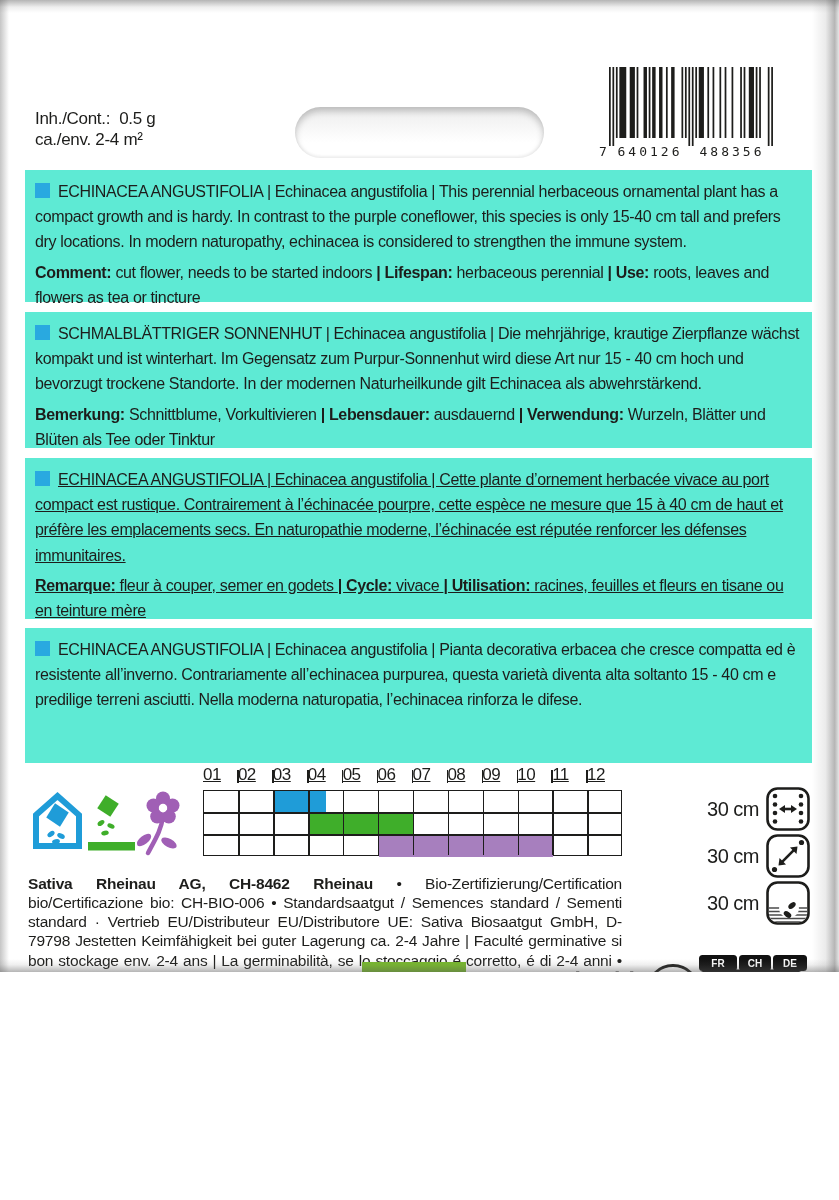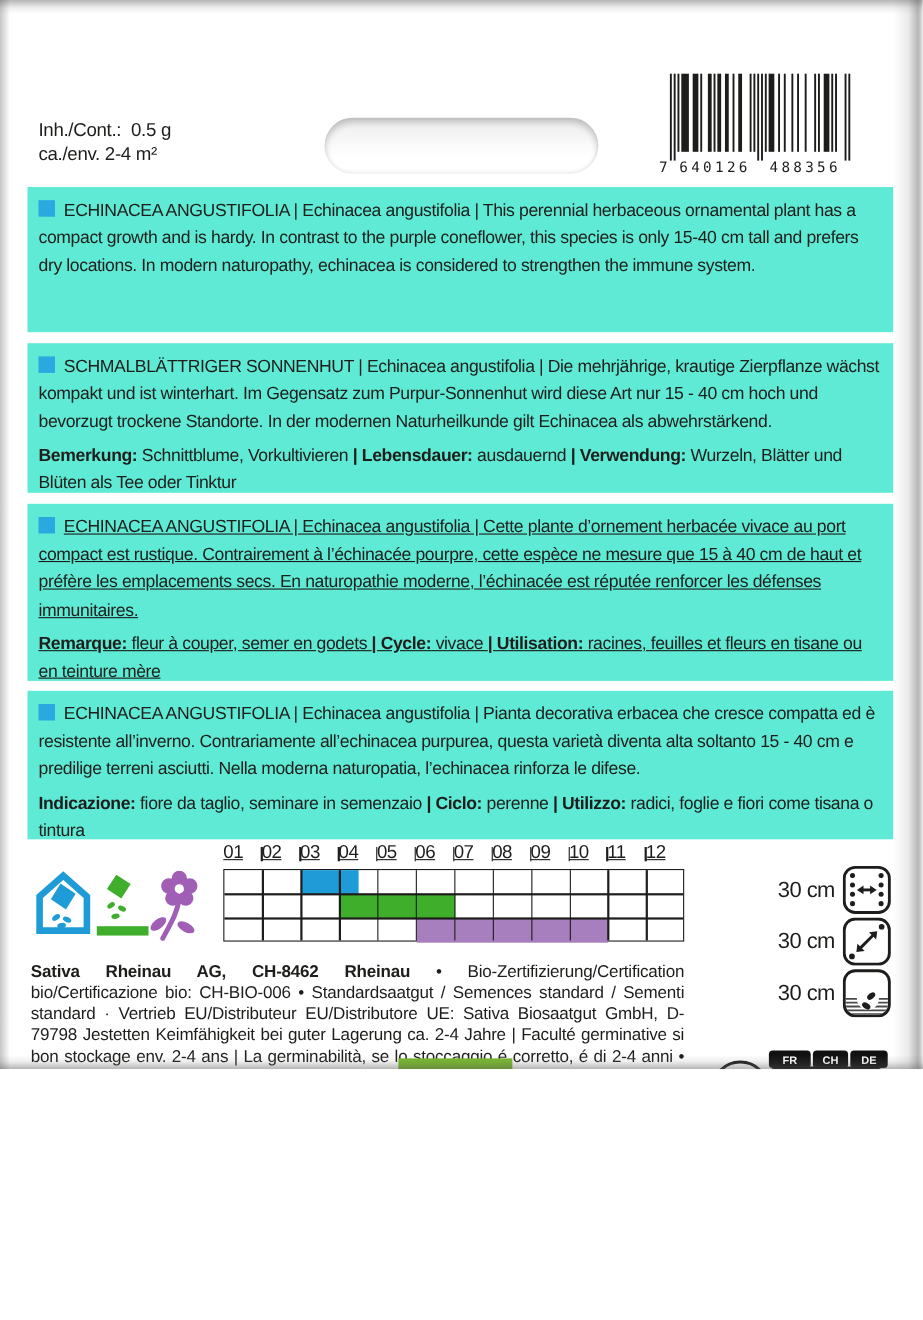--- a/index.html
+++ b/index.html
@@ -108,32 +108,32 @@
         <rect x="171.79" y="4" width="1.73" height="79" fill="#1d1d1b"></rect>
         <rect x="175.24" y="4" width="1.73" height="79" fill="#1d1d1b"></rect>
       </g>
     <text x="7" y="93" text-anchor="middle" style="letter-spacing:0">7</text>
     <text x="54" y="93" text-anchor="middle">640126</text>
     <text x="136" y="93" text-anchor="middle">488356</text>
   </svg>
 
   <div class="lang-block" style="top:170px;height:132px;">
     <p><span class="lang-sq"></span><span>ECHINACEA ANGUSTIFOLIA | Echinacea angustifolia | This perennial herbaceous ornamental plant has a compact growth and is hardy. In contrast to the purple coneflower, this species is only 15-40 cm tall and prefers dry locations. In modern naturopathy, echinacea is considered to strengthen the immune system.</span></p>
+    <p class="info"><span class="seg-b">Comment:</span> cut flower, needs to be started indoors <span class="seg-b">| Lifespan:</span> herbaceous perennial <span class="seg-b">| Use:</span> roots, leaves and flowers as tea or tincture</p>
   </div>
   <div class="lang-block" style="top:312px;height:136px;">
     <p><span class="lang-sq"></span><span>SCHMALBLÄTTRIGER SONNENHUT | Echinacea angustifolia | Die mehrjährige, krautige Zierpflanze wächst kompakt und ist winterhart. Im Gegensatz zum Purpur-Sonnenhut wird diese Art nur 15 - 40 cm hoch und bevorzugt trockene Standorte. In der modernen Naturheilkunde gilt Echinacea als abwehrstärkend.</span></p>
     <p class="info"><span class="seg-b">Bemerkung:</span> Schnittblume, Vorkultivieren <span class="seg-b">| Lebensdauer:</span> ausdauernd <span class="seg-b">| Verwendung:</span> Wurzeln, Blätter und Blüten als Tee oder Tinktur</p>
   </div>
   <div class="lang-block" style="top:458px;height:161px;text-decoration:underline;">
     <p><span class="lang-sq"></span><span>ECHINACEA ANGUSTIFOLIA | Echinacea angustifolia | Cette plante d’ornement herbacée vivace au port compact est rustique. Contrairement à l’échinacée pourpre, cette espèce ne mesure que 15 à 40 cm de haut et préfère les emplacements secs. En naturopathie moderne, l’échinacée est réputée renforcer les défenses immunitaires.</span></p>
     <p class="info"><span class="seg-b">Remarque:</span> fleur à couper, semer en godets <span class="seg-b">| Cycle:</span> vivace <span class="seg-b">| Utilisation:</span> racines, feuilles et fleurs en tisane ou en teinture mère</p>
   </div>
   <div class="lang-block" style="top:628px;height:135px;">
     <p><span class="lang-sq"></span><span>ECHINACEA ANGUSTIFOLIA | Echinacea angustifolia | Pianta decorativa erbacea che cresce compatta ed è resistente all’inverno. Contrariamente all’echinacea purpurea, questa varietà diventa alta soltanto 15 - 40 cm e predilige terreni asciutti. Nella moderna naturopatia, l’echinacea rinforza le difese.</span></p>
-    <p class="info"><span class="seg-b">Indicazione:</span> fiore da taglio, seminare in semenzaio <span class="seg-b">| Ciclo:</span> perenne <span class="seg-b">| Utilizzo:</span> radici, foglie e fiori come tisana o tintura</p>
   </div>
 
   <svg class="cal-icons" width="160" height="70" viewBox="0 0 160 70">
     <g>
       <polygon points="6,25 27.5,6 49,25 49,56 6,56" fill="#ffffff" stroke="#1f9cd8" stroke-width="6" stroke-linejoin="miter"></polygon>
       <g transform="rotate(-12 27.5 25)">
           <polygon points="27.5,13 39,25 27.5,37 16,25" fill="#1f9cd8"></polygon>
         </g>
       <ellipse cx="21" cy="44" rx="4" ry="2.4" fill="#1f9cd8" transform="rotate(-35 21 44)"></ellipse>
       <ellipse cx="31" cy="46" rx="4" ry="2.4" fill="#1f9cd8" transform="rotate(25 31 46)"></ellipse>

